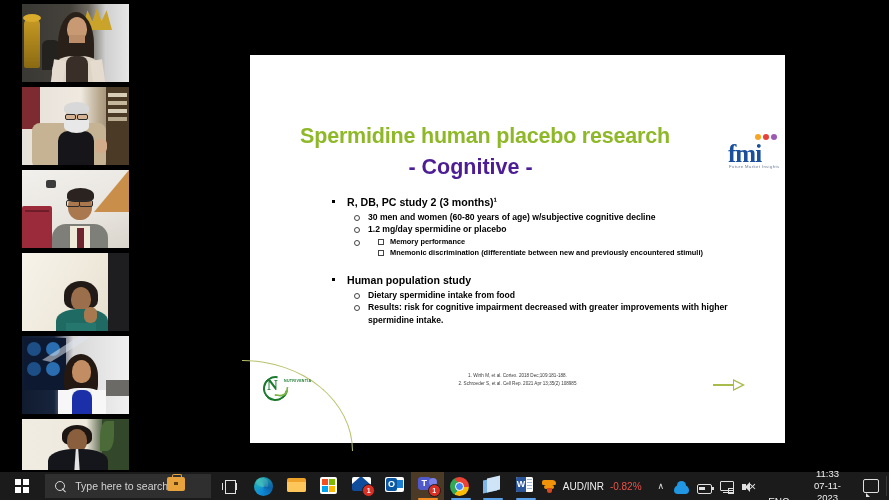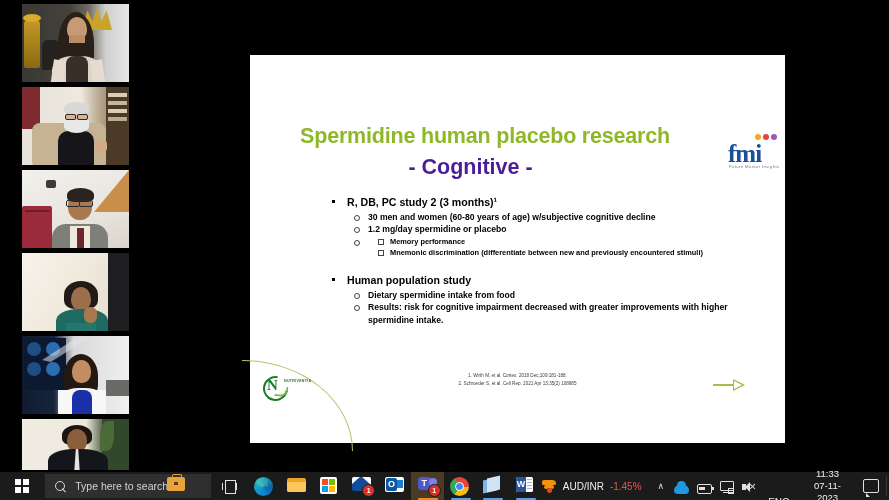--- a/index.html
+++ b/index.html
@@ -693,21 +693,21 @@
 
     <div id="tray">
 
       <div id="stock-widget">
         <div id="stock-bird">
           <div class="b1"></div>
             <div class="b2"></div>
             <div class="b3"></div>
         </div>
         <span id="stock-label">AUD/INR</span>
-        <span id="stock-delta">-1.45%</span>
+        <span id="stock-delta">-0.82%</span>
       </div>
 
       <span id="chev">∧</span>
 
       <div class="tray-ic cloud-ic"></div>
       <div class="tray-ic batt-ic"></div>
       <div class="tray-ic net-ic">
         <div class="scr"></div>
           <div class="cab"></div>
           <div class="pl"></div>

